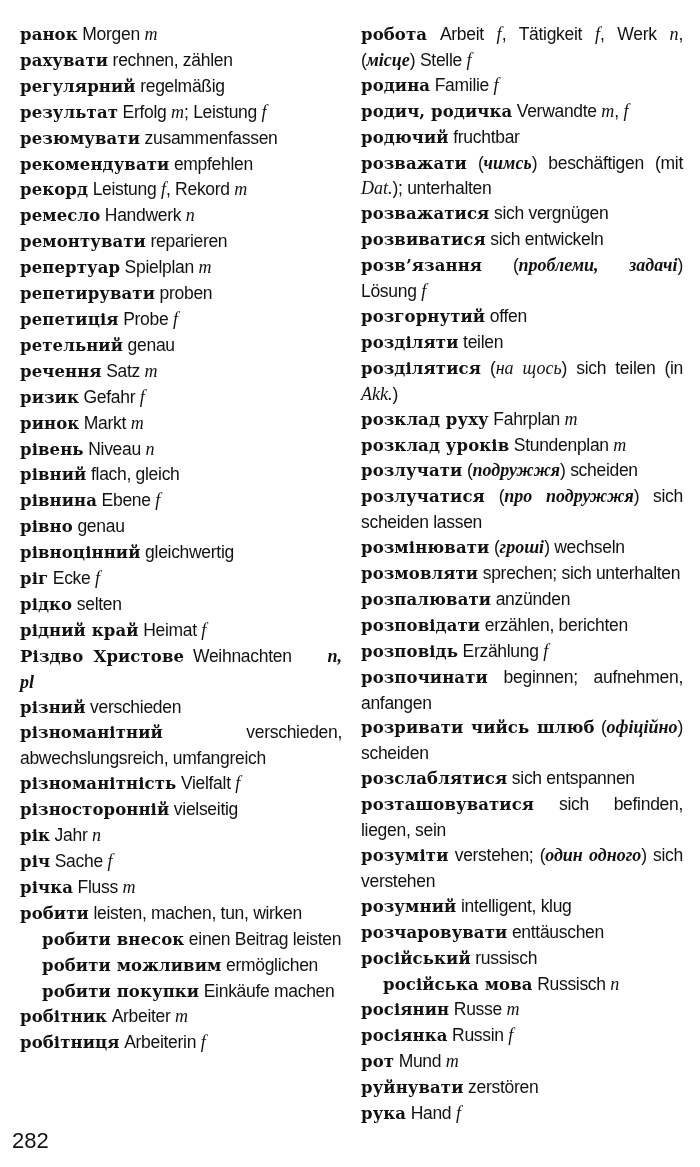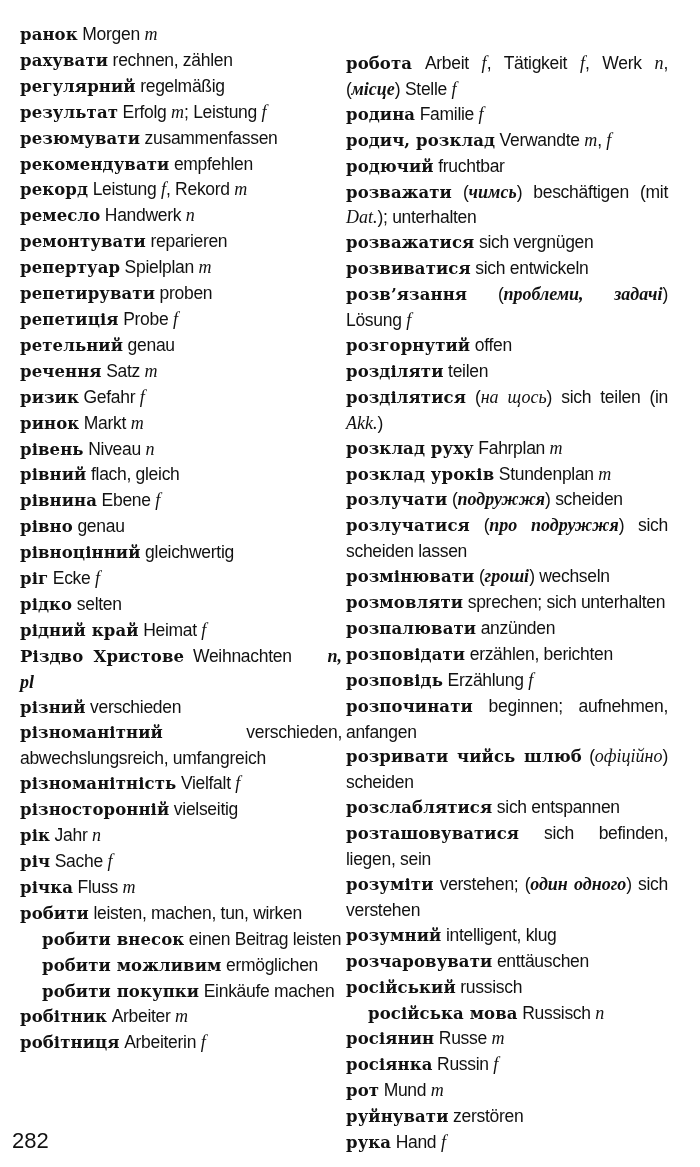--- a/index.html
+++ b/index.html
@@ -1,21 +1,21 @@
 <!DOCTYPE html>
 <html><head>
 <meta charset="utf-8">
 <style>
   html, body { margin: 0; padding: 0; background: #ffffff; }
   body { width: 700px; height: 1167px; position: relative; overflow: hidden;
          font-family: "Liberation Serif", "DejaVu Serif", serif; color: #111; }
   .page { position: absolute; left: 0; top: 0; width: 700px; height: 861px; }
   .col { position: absolute; top: 22px; width: 322px; font-size: 18px; line-height: 24.9px; }
   .col.left { left: 20px; }
-  .col.right { left: 346px; margin-top: 29px; }
+  .col.right { left: 361px; }
   .entry { text-align: justify; margin: 0; }
   .entry.sub { padding-left: 22px; }
   .hw { font-weight: bold; font-family: "DejaVu Serif", "Liberation Serif", serif; font-size: 16.5px; letter-spacing: 0.1px; }
   .tr { font-family: "Liberation Sans", "DejaVu Sans", sans-serif; font-size: 17.5px; letter-spacing: -0.3px; }
   .it { font-style: italic; font-family: "Liberation Serif", serif; }
   .page-number { position: absolute; left: 12px; top: 1128px; font-size: 22px; font-family: "Liberation Sans", sans-serif; }
 </style>
 </head>
 <body>
 
@@ -56,40 +56,40 @@
       <p class="entry"><span class="hw">робити</span><span class="tr"> leisten, machen, tun, wirken</span></p>
       <p class="entry sub"><span class="hw">робити внесок</span><span class="tr"> einen Beitrag leisten</span></p>
       <p class="entry sub"><span class="hw">робити можливим</span><span class="tr"> ermögli­chen</span></p>
       <p class="entry sub"><span class="hw">робити покупки</span><span class="tr"> Einkäufe machen</span></p>
       <p class="entry"><span class="hw">робітник</span><span class="tr"> Arbeiter </span><span class="it">m</span></p>
       <p class="entry"><span class="hw">робітниця</span><span class="tr"> Arbeiterin </span><span class="it">f</span></p>
     </div>
   <div class="col right">
       <p class="entry"><span class="hw">робота</span><span class="tr"> Arbeit </span><span class="it">f</span><span class="tr">, Tätigkeit </span><span class="it">f</span><span class="tr">, Werk </span><span class="it">n</span><span class="tr">, (</span><span class="it" style="font-weight: bold;">місце</span><span class="tr">) Stelle </span><span class="it">f</span></p>
       <p class="entry"><span class="hw">родина</span><span class="tr"> Familie </span><span class="it">f</span></p>
-      <p class="entry"><span class="hw">родич, розклад</span><span class="tr"> Verwandte </span><span class="it">m</span><span class="tr">, </span><span class="it">f</span></p>
+      <p class="entry"><span class="hw">родич, родичка</span><span class="tr"> Verwandte </span><span class="it">m</span><span class="tr">, </span><span class="it">f</span></p>
       <p class="entry"><span class="hw">родючий</span><span class="tr"> fruchtbar</span></p>
       <p class="entry"><span class="hw">розважати</span><span class="tr"> (</span><span class="it" style="font-weight: bold;">чимсь</span><span class="tr">) beschäftigen (mit </span><span class="it">Dat.</span><span class="tr">); unterhalten</span></p>
       <p class="entry"><span class="hw">розважатися</span><span class="tr"> sich vergnügen</span></p>
       <p class="entry"><span class="hw">розвиватися</span><span class="tr"> sich entwickeln</span></p>
       <p class="entry"><span class="hw">розв’язання</span><span class="tr"> (</span><span class="it" style="font-weight: bold;">проблеми, за­дачі</span><span class="tr">) Lösung </span><span class="it">f</span></p>
       <p class="entry"><span class="hw">розгорнутий</span><span class="tr"> offen</span></p>
       <p class="entry"><span class="hw">розділяти</span><span class="tr"> teilen</span></p>
       <p class="entry"><span class="hw">розділятися</span><span class="tr"> (</span><span class="it" style="font-weight: normal;">на щось</span><span class="tr">) sich teilen (in </span><span class="it">Akk.</span><span class="tr">)</span></p>
       <p class="entry"><span class="hw">розклад руху</span><span class="tr"> Fahrplan </span><span class="it">m</span></p>
       <p class="entry"><span class="hw">розклад уроків</span><span class="tr"> Stundenplan </span><span class="it">m</span></p>
       <p class="entry"><span class="hw">розлучати</span><span class="tr"> (</span><span class="it" style="font-weight: bold;">подружжя</span><span class="tr">) schei­den</span></p>
       <p class="entry"><span class="hw">розлучатися</span><span class="tr"> (</span><span class="it" style="font-weight: bold;">про подружжя</span><span class="tr">) sich scheiden lassen</span></p>
       <p class="entry"><span class="hw">розмінювати</span><span class="tr"> (</span><span class="it" style="font-weight: bold;">гроші</span><span class="tr">) wechseln</span></p>
       <p class="entry"><span class="hw">розмовляти</span><span class="tr"> sprechen; sich unter­halten</span></p>
       <p class="entry"><span class="hw">розпалювати</span><span class="tr"> anzünden</span></p>
       <p class="entry"><span class="hw">розповідати</span><span class="tr"> erzählen, berichten</span></p>
       <p class="entry"><span class="hw">розповідь</span><span class="tr"> Erzählung </span><span class="it">f</span></p>
       <p class="entry"><span class="hw">розпочинати</span><span class="tr"> beginnen; aufneh­men, anfangen</span></p>
-      <p class="entry"><span class="hw">розривати чийсь шлюб</span><span class="tr"> (</span><span class="it" style="font-weight: normal;">офі­ційно</span><span class="tr">) scheiden</span></p>
+      <p class="entry"><span class="hw">розривати чийсь шлюб</span><span class="tr"> (</span><span class="it" style="font-weight: bold;">офі­ційно</span><span class="tr">) scheiden</span></p>
       <p class="entry"><span class="hw">розслаблятися</span><span class="tr"> sich entspannen</span></p>
       <p class="entry"><span class="hw">розташовуватися</span><span class="tr"> sich befinden, liegen, sein</span></p>
       <p class="entry"><span class="hw">розуміти</span><span class="tr"> verstehen; (</span><span class="it" style="font-weight: bold;">один одно­го</span><span class="tr">) sich verstehen</span></p>
       <p class="entry"><span class="hw">розумний</span><span class="tr"> intelligent, klug</span></p>
       <p class="entry"><span class="hw">розчаровувати</span><span class="tr"> enttäuschen</span></p>
       <p class="entry"><span class="hw">російський</span><span class="tr"> russisch</span></p>
       <p class="entry sub"><span class="hw">російська мова</span><span class="tr"> Russisch </span><span class="it">n</span></p>
       <p class="entry"><span class="hw">росіянин</span><span class="tr"> Russe </span><span class="it">m</span></p>
       <p class="entry"><span class="hw">росіянка</span><span class="tr"> Russin </span><span class="it">f</span></p>
       <p class="entry"><span class="hw">рот</span><span class="tr"> Mund </span><span class="it">m</span></p>

